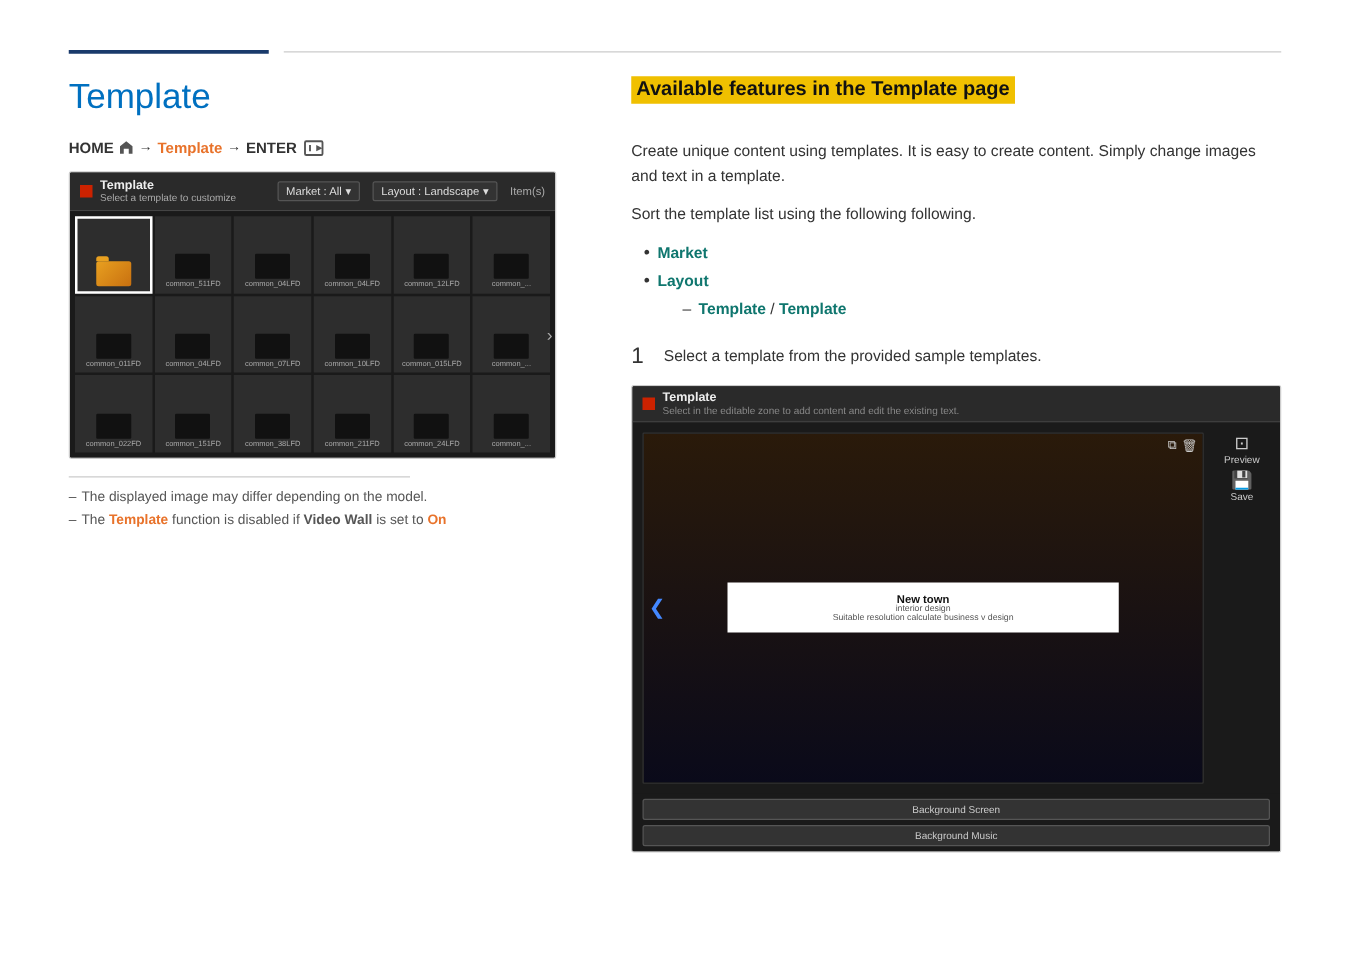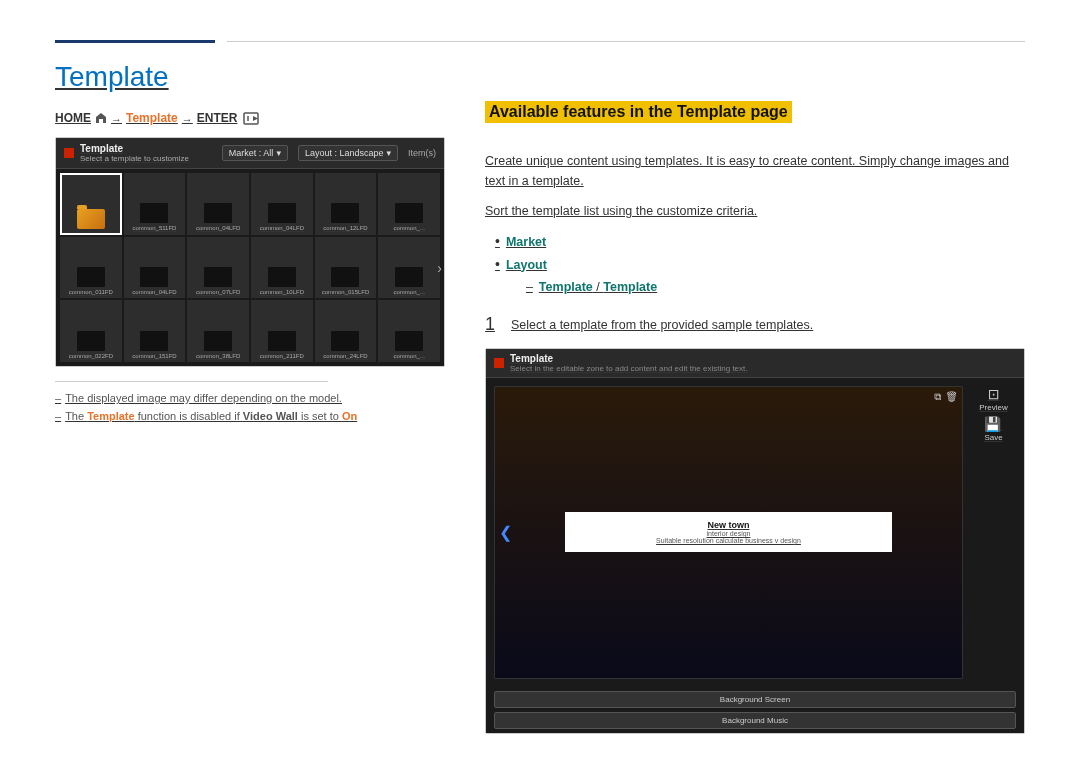--- a/index.html
+++ b/index.html
@@ -25,22 +25,21 @@
       margin-right: 12px;
     }
     .top-rule-right {
       flex: 1;
       height: 1px;
       background: #ccc;
     }
 
     .main-layout {
       display: flex;
-      gap: 40px;
-      text-decoration: underline;
+      gap: 60px;
     }
 
     .left-panel {
       width: 390px;
       flex-shrink: 0;
     }
 
     .right-panel {
       flex: 1;
     }
@@ -200,21 +199,20 @@
 
     
     .section-highlight-title {
       display: inline-block;
       background: #f0c000;
       padding: 2px 4px;
       font-size: 16px;
       font-weight: 600;
       color: #111;
       margin-bottom: 14px;
-      margin-top: 40px;
     }
 
     .description-text {
       font-size: 12.5px;
       color: #333;
       line-height: 1.6;
       margin-bottom: 10px;
     }
 
     .sort-text {
@@ -551,21 +549,21 @@
 
   </div>
 
   <div class="right-panel">
 
     <div style="margin-bottom: 14px;">
       <span class="section-highlight-title">Available features in the Template page</span>
     </div>
 
     <p class="description-text">Create unique content using templates. It is easy to create content. Simply change images and text in a template.</p>
-    <p class="sort-text">Sort the template list using the customize criteria.</p>
+    <p class="sort-text">Sort the template list using the following following.</p>
 
     <ul class="bullet-list">
       <li>
         <span class="bullet-dot">•</span>
         <span class="bullet-link">Market</span>
       </li>
       <li>
         <span class="bullet-dot">•</span>
         <div>
           <span class="bullet-link">Layout</span>

